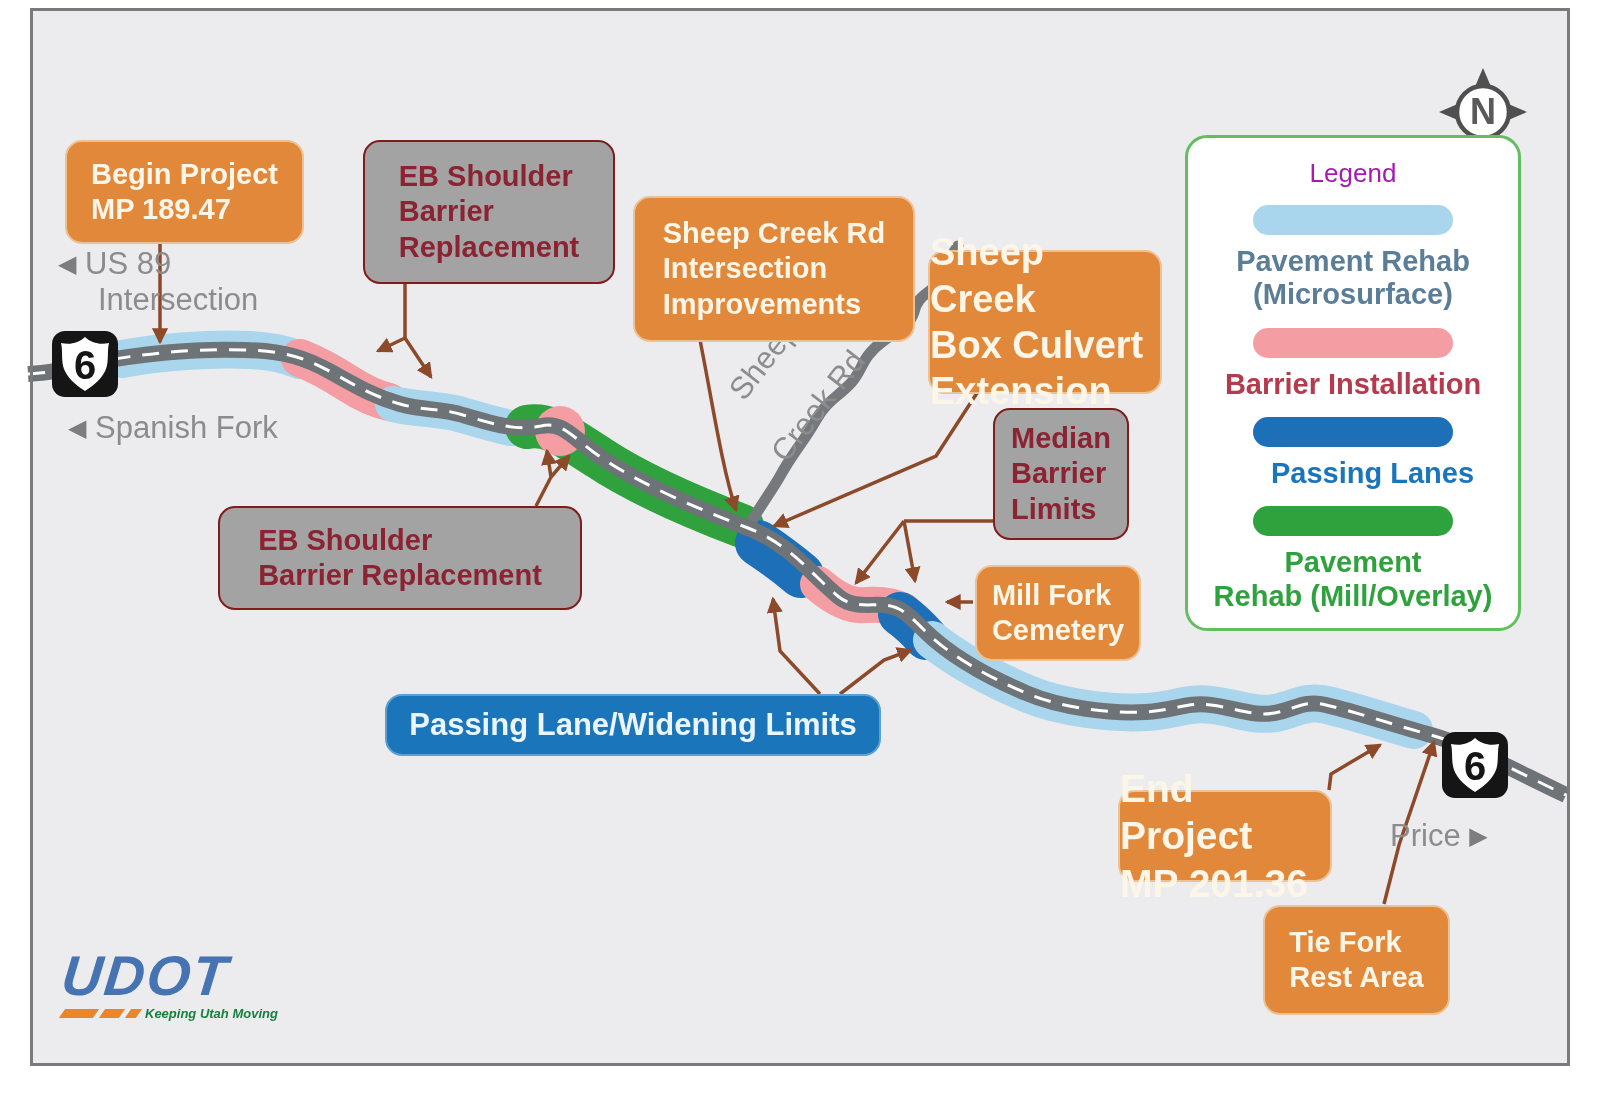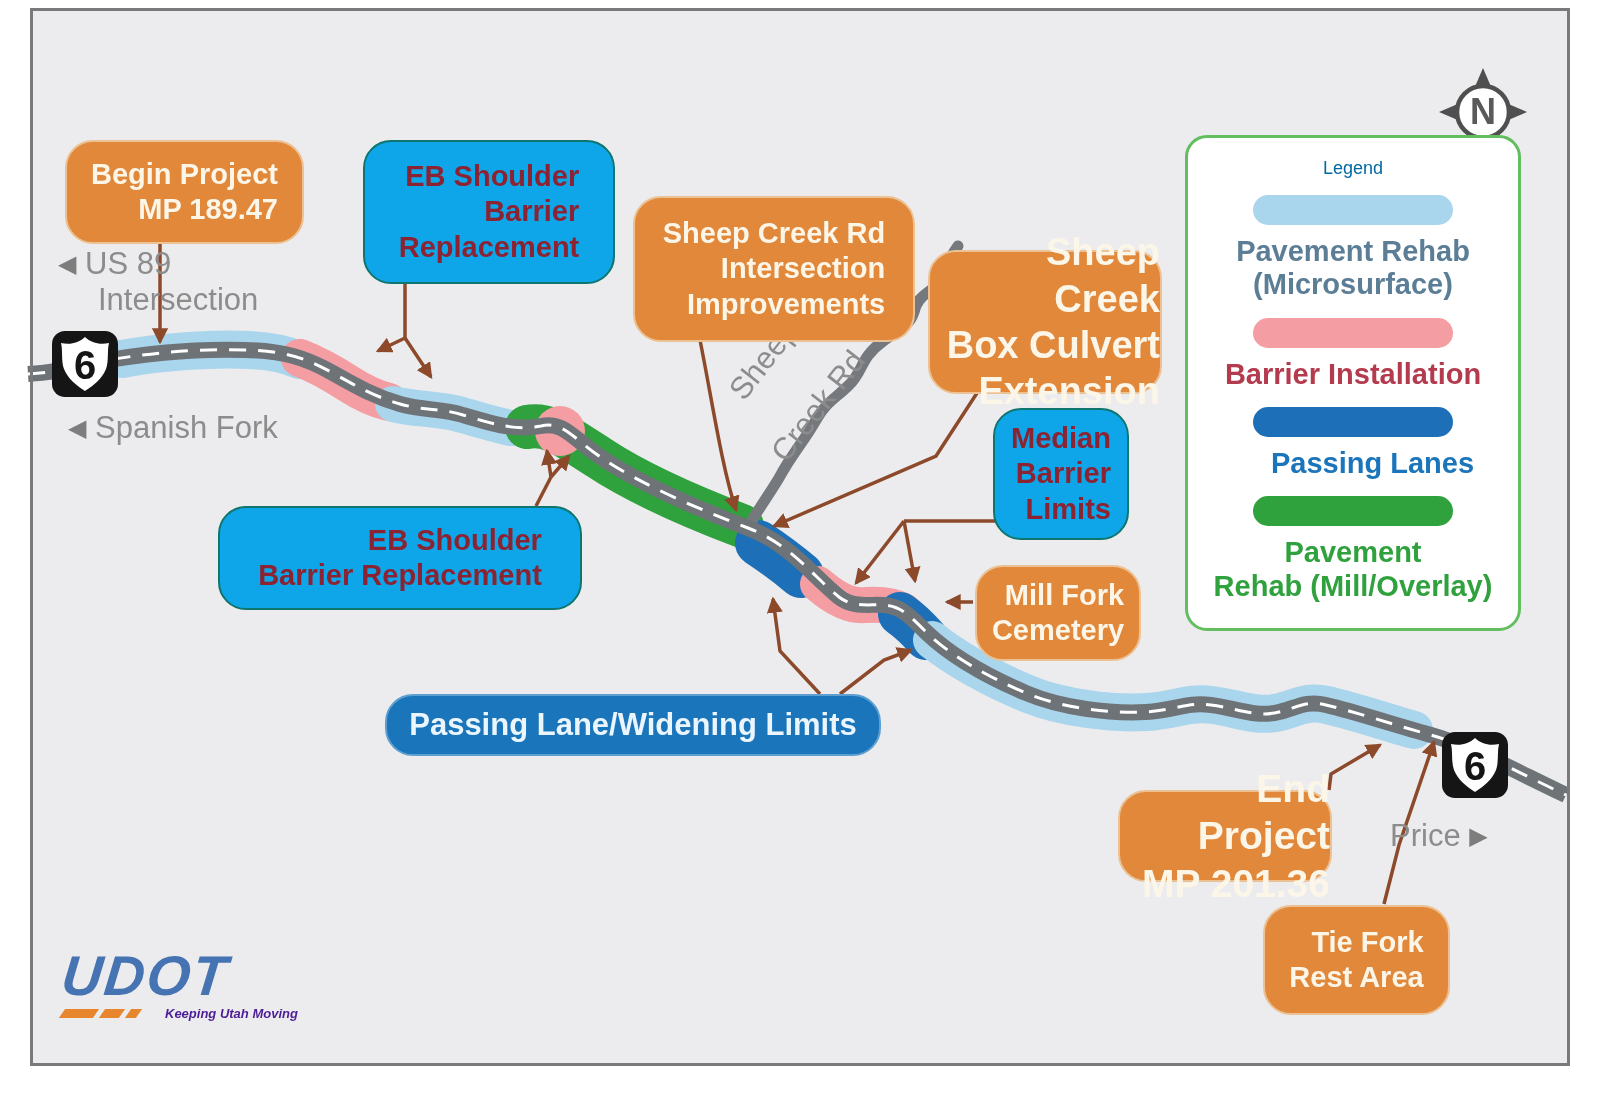--- a/index.html
+++ b/index.html
@@ -3,48 +3,48 @@
 <meta charset="utf-8">
 <style>
   html,body{margin:0;padding:0;background:#fff;}
   .page{position:relative;width:1600px;height:1100px;background:#ffffff;overflow:hidden;
         font-family:"Liberation Sans",sans-serif;}
   .map-bg{position:absolute;left:33px;top:11px;width:1534px;height:1052px;background:#ECECEE;}
   .frame{position:absolute;left:30px;top:8px;width:1534px;height:1052px;border:3px solid #7a7a7a;
          background:transparent;z-index:5;pointer-events:none;}
   svg.maplayer{position:absolute;left:0;top:0;z-index:2;}
 
-  .callout{position:absolute;z-index:6;border-radius:28px;display:flex;align-items:center;
-           justify-content:center;text-align:right;font-weight:bold;white-space:pre-line;
+  .callout{position:absolute;z-index:6;border-radius:17px;display:flex;align-items:center;
+           justify-content:center;text-align:left;font-weight:bold;white-space:pre-line;
            line-height:1.22;}
   .co-orange{background:#E1883A;color:#FCF6E9;border:2px solid #ecc193;}
-  .co-pink{background:#0ea5e9;color:#8C2332;border:2px solid #0f766e;}
+  .co-pink{background:#a3a3a3;color:#8C2332;border:2px solid #7f1d1d;}
   .co-blue{background:#1B75BB;color:#EAF5FD;border:2px solid #5d9fd0;}
 
   .dir{position:absolute;z-index:6;color:#8c8c8c;font-size:31px;}
   .dir .tri{font-size:24px;vertical-align:2px;color:#7d7d7d;}
   .dir .l2{display:block;padding-left:40px;}
 
   .legend{position:absolute;left:1185px;top:135px;width:330px;height:490px;z-index:6;
           background:#ffffff;border:3px solid #62BE5E;border-radius:22px;text-align:center;}
-  .legend .lg-title{margin-top:20px;font-size:18px;color:#0369a1;}
+  .legend .lg-title{margin-top:20px;font-size:26px;color:#a21caf;}
   .legend .pill{width:200px;height:30px;border-radius:15px;margin:16px auto 10px auto;}
   .legend .lg-label{font-size:29px;font-weight:bold;line-height:1.15;white-space:pre-line;}
   .p-micro{background:#A9D6EC;} .t-micro{color:#5B7E96;}
   .p-barrier{background:#F49DA3;} .t-barrier{color:#B43A4D;}
   .p-passing{background:#1D70B7;} .t-passing{color:#1B75BB;margin-left:39px;}
   .p-mill{background:#2FA13D;} .t-mill{color:#2FA13D;}
 
   .logo{position:absolute;left:62px;top:948px;z-index:6;}
   .logo-text{font-size:56px;font-weight:bold;font-style:italic;color:#4673B2;
              letter-spacing:2px;transform:skewX(-6deg);line-height:1;}
   .logo-sub{display:flex;align-items:center;margin-top:2px;}
   .dash{display:inline-block;height:9px;background:#E8862E;transform:skewX(-35deg);margin-right:6px;}
   .d1{width:34px;} .d2{width:20px;} .d3{width:11px;}
-  .tagline{font-size:13px;font-weight:bold;font-style:italic;color:#4c1d95;margin-left:20px;}
+  .tagline{font-size:13px;font-weight:bold;font-style:italic;color:#15803d;margin-left:0;}
 </style>
 </head>
 <body>
 
 <div class="page">
   <div class="map-bg"></div>
 
   <svg class="maplayer" width="1600" height="1100" viewBox="0 0 1600 1100">
     <defs>
       <marker id="arrow" viewBox="0 0 10 10" refX="8.5" refY="5" markerWidth="4.6" markerHeight="4.6" orient="auto-start-reverse">

